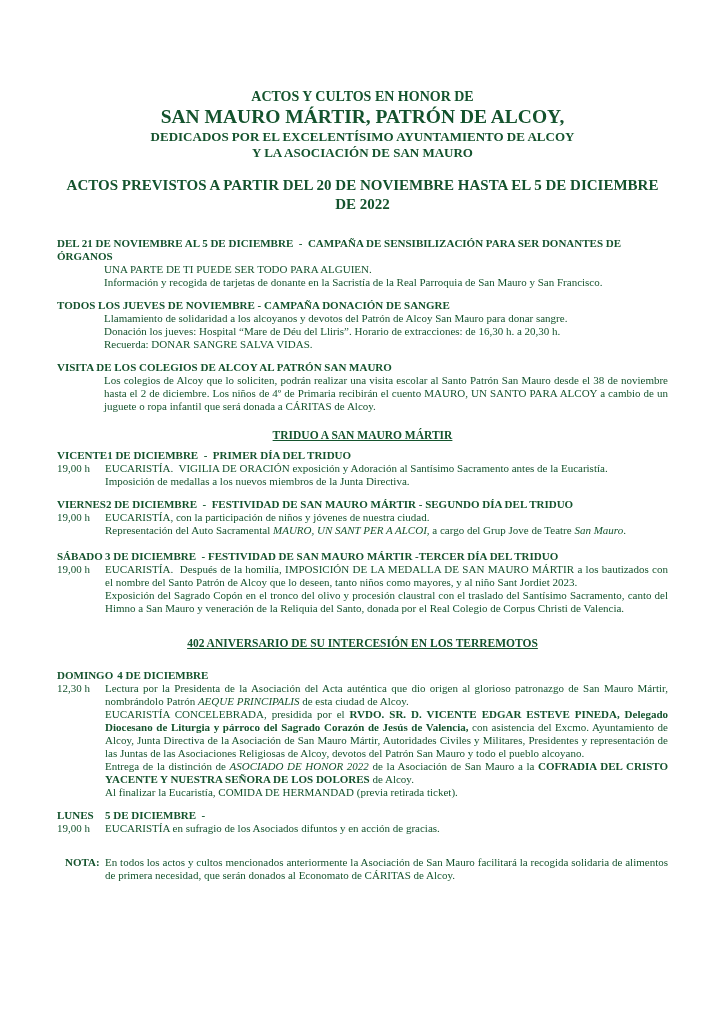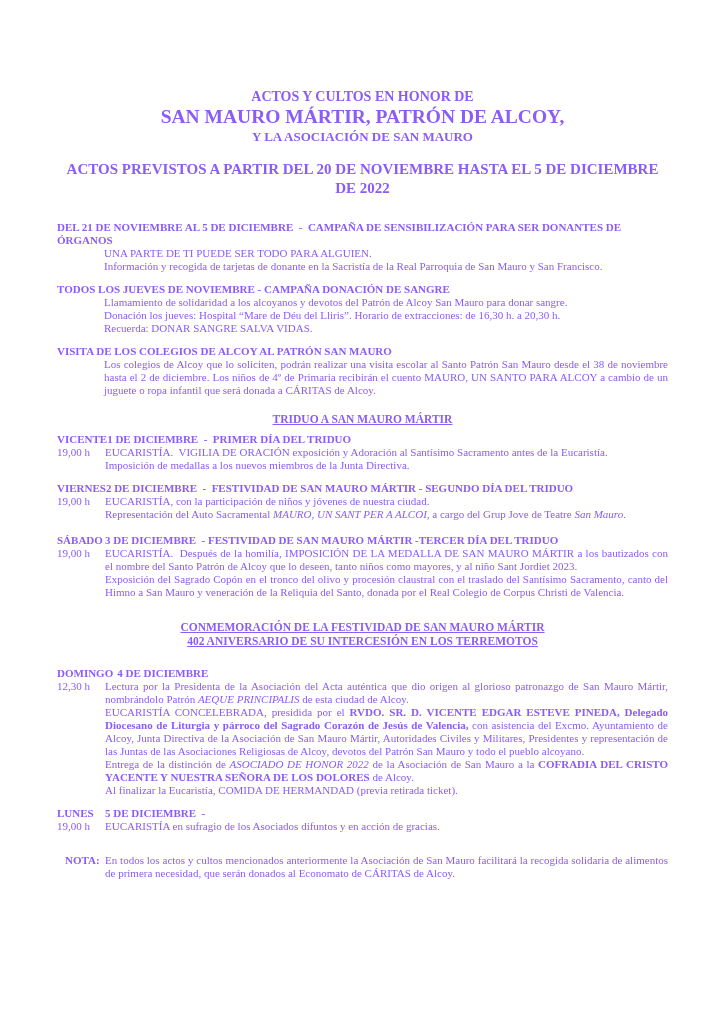--- a/index.html
+++ b/index.html
@@ -2,21 +2,21 @@
 <html><head>
 <meta charset="utf-8">
 <style>
   html, body { margin: 0; padding: 0; background: #ffffff; }
   .page {
     position: relative;
     width: 724px;
     height: 1024px;
     background: #ffffff;
     font-family: "Liberation Serif", serif;
-    color: #8b5cf6;
+    color: #14532d;
     overflow: hidden;
     box-sizing: border-box;
     padding: 88px 56px 0 57px;
   }
   .center { text-align: center; }
   .bd { font-weight: bold; }
   .i  { font-style: italic; }
   .b  { font-weight: bold; }
   .u  { text-decoration: underline; }
 
@@ -57,20 +57,21 @@
   .nota-lbl { flex: 0 0 48px; padding-left: 8px; box-sizing: border-box; font-weight: bold; }
 </style>
 </head>
 <body>
 
 <div class="page">
 
   <header class="center">
     <div class="hdr-line1">ACTOS Y CULTOS EN HONOR DE</div>
     <div class="hdr-title">SAN MAURO MÁRTIR, PATRÓN DE ALCOY,</div>
+    <div class="hdr-line3">DEDICADOS POR EL EXCELENTÍSIMO AYUNTAMIENTO DE ALCOY</div>
     <div class="hdr-line4">Y LA ASOCIACIÓN DE SAN MAURO</div>
     <div class="hdr-subtitle">ACTOS PREVISTOS A PARTIR DEL 20 DE NOVIEMBRE HASTA EL 5 DE DICIEMBRE DE 2022</div>
   </header>
 
   <div class="doc">
 
     <section class="campaign">
       <div class="campaign-heading">DEL 21 DE NOVIEMBRE AL 5 DE DICIEMBRE  -  CAMPAÑA DE SENSIBILIZACIÓN PARA SER DONANTES DE ÓRGANOS</div>
       <div class="campaign-body">
           <div class="para"><span>UNA PARTE DE TI PUEDE SER TODO PARA ALGUIEN.</span></div>
@@ -134,21 +135,20 @@
       <div class="hang">
         <span class="lbl">19,00 h</span>
         <div class="colbody">
             <div class="para j"><span>EUCARISTÍA.  Después de la homilía, IMPOSICIÓN DE LA MEDALLA DE SAN MAURO MÁRTIR a los bautizados con el nombre del Santo Patrón de Alcoy que lo deseen, tanto niños como mayores, y al niño Sant Jordiet 2023.</span></div>
             <div class="para j"><span>Exposición del Sagrado Copón en el tronco del olivo y procesión claustral con el traslado del Santísimo Sacramento, canto del Himno a San Mauro y veneración de la Reliquia del Santo, donada por el Real Colegio de Corpus Christi de Valencia.</span></div>
           </div>
       </div>
     </section>
 
     <div class="mid-heading2">
-      <div><span class="u">CONMEMORACIÓN DE LA FESTIVIDAD DE SAN MAURO MÁRTIR</span></div>
       <div><span class="u">402 ANIVERSARIO DE SU INTERCESIÓN EN LOS TERREMOTOS</span></div>
     </div>
 
     <section class="event">
       <div class="hang">
         <span class="lbl bd" style="flex-basis:auto; padding-right:4px;">DOMINGO</span>
         <span class="colbody bd event-title">4 DE DICIEMBRE</span>
       </div>
       <div class="hang">
         <span class="lbl">12,30 h</span>

